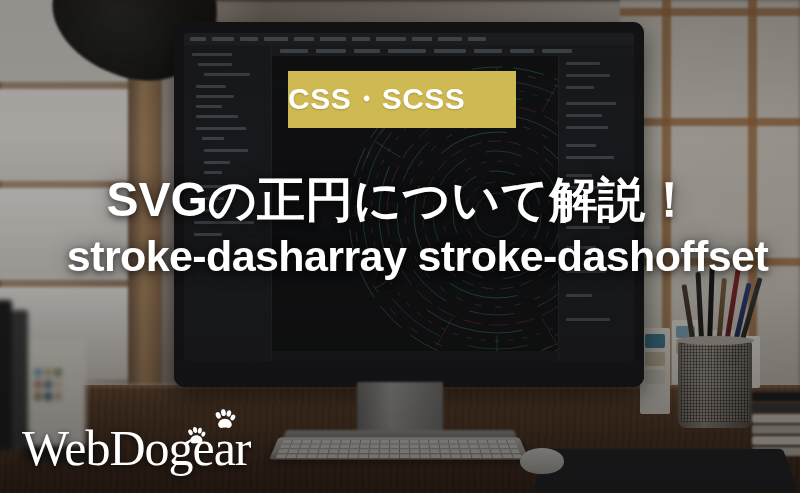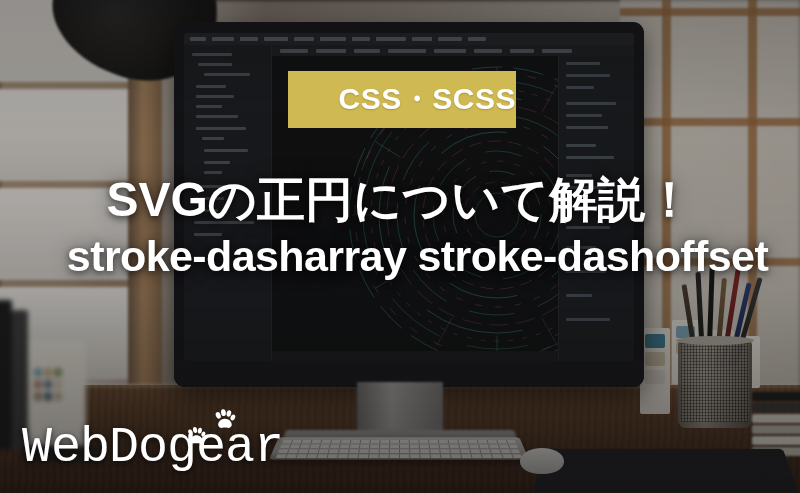--- a/index.html
+++ b/index.html
@@ -120,21 +120,21 @@
 
   
   .scrim{position:absolute;inset:0;
     background:linear-gradient(180deg,rgba(16,14,12,.42) 0%,rgba(16,14,12,.30) 28%,rgba(16,14,12,.34) 58%,rgba(12,10,9,.58) 100%);}
 
   
   .content{position:absolute;inset:0;}
 
   .badge{
     position:absolute;left:288px;top:71px;width:228px;height:57px;
-    background:#cfb952;display:flex;align-items:center;justify-content:flex-end;
+    background:#cfb952;display:flex;align-items:center;justify-content:flex-start;
   }
   .badge span{
     color:#ffffff;font-size:30px;font-weight:700;letter-spacing:.5px;
     font-family:"Liberation Sans", sans-serif;
     text-shadow:0 1px 2px rgba(0,0,0,.18);
   }
 
   .headline{
     position:absolute;left:0;right:0;top:172px;
     text-align:center;color:#fff;font-weight:700;
@@ -147,21 +147,21 @@
 
   
   .logo{position:absolute;left:22px;bottom:14px;width:215px;height:74px;}
   .logo-top{
     position:absolute;left:36px;top:2px;color:#ffffff;
     font-family:"Liberation Serif", serif;font-size:15px;letter-spacing:.3px;
     text-shadow:0 1px 4px rgba(0,0,0,.75);white-space:nowrap;
   }
   .logo-main{
     position:absolute;left:0;top:18px;color:#ffffff;
-    font-family:Liberation Mono, monospace;font-size:50px;line-height:1;
+    font-family:Liberation Serif, serif;font-size:50px;line-height:1;
     letter-spacing:-1px;text-shadow:0 2px 6px rgba(0,0,0,.75);white-space:nowrap;
   }
   .paw{position:absolute;}
 </style>
 </head>
 <body>
 
 <div class="stage">
 
   <div class="photo">

